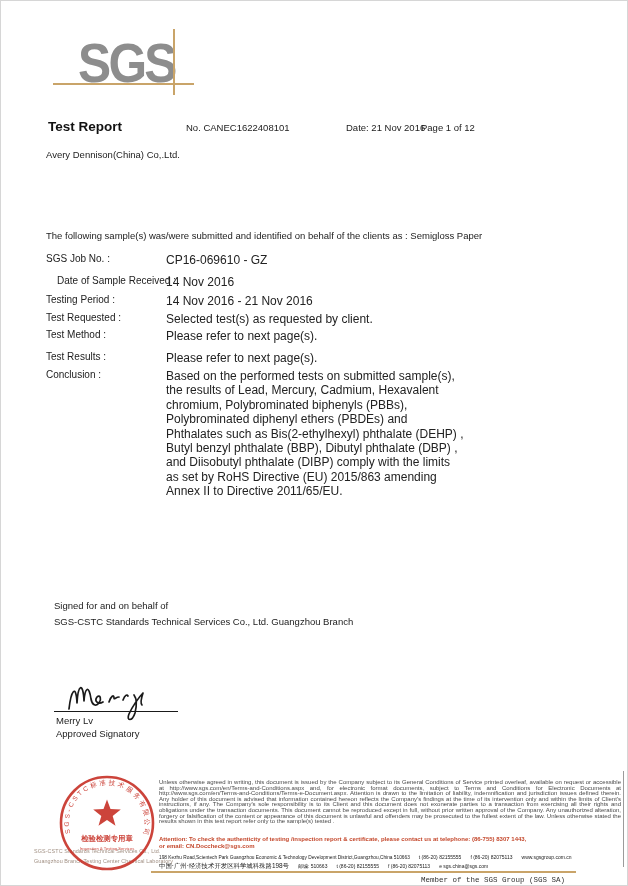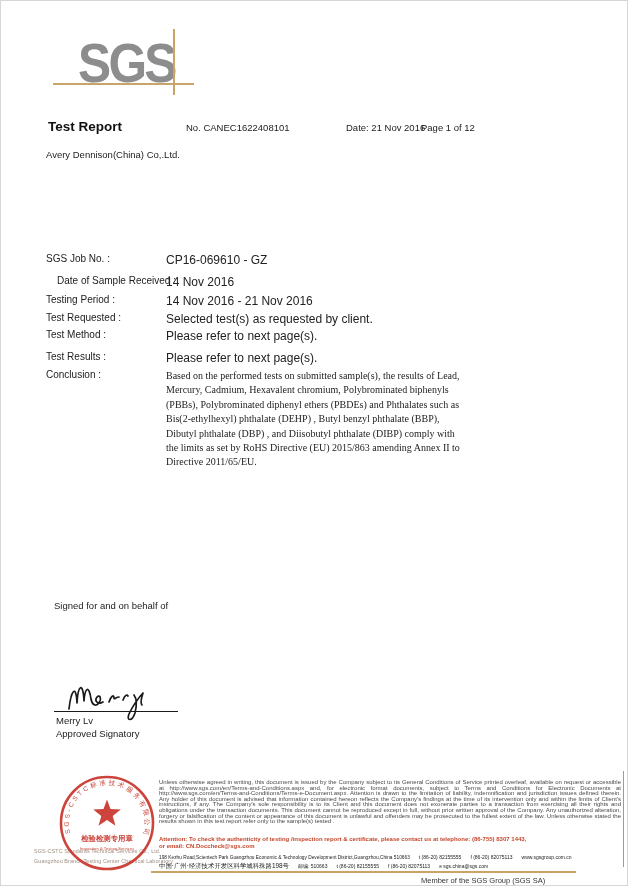--- a/index.html
+++ b/index.html
@@ -17,38 +17,38 @@
   .rule-h{background:#c9a469;height:2px;}
   .rule-v{background:#c9a469;width:2px;}
   
   .title{font-size:13.5px;font-weight:bold;color:#111;}
   .meta{font-size:9.5px;color:#222;}
   
   .body-line{font-size:9.5px;color:#222;white-space:nowrap;}
   .field-label{position:absolute;left:45px;font-size:10px;color:#222;white-space:nowrap;}
   .field-value{position:absolute;left:165px;font-size:12px;color:#222;white-space:nowrap;}
   .conclusion-value{
-    position:absolute;left:165px;width:300px;font-size:10px;color:#222;
-    line-height:14.4px;white-space:normal;font-family:Liberation Serif, serif;
+    position:absolute;left:165px;width:300px;font-size:12px;color:#222;
+    line-height:14.4px;white-space:normal;
   }
   
   .sig-line{height:1px;background:#1a1a1a;}
   .sig-svg path{fill:none;stroke:#1a1a1a;stroke-width:1.7;stroke-linecap:round;stroke-linejoin:round;}
   
   .company-grey{font-size:5.4px;color:#a08f82;white-space:nowrap;letter-spacing:.1px;}
   .disclaimer{
     width:462px;font-size:6px;line-height:5.6px;color:#4a4a4a;
     text-align:justify;letter-spacing:0;
   }
   .attention{font-size:6px;line-height:6.2px;color:#c4472b;font-weight:bold;width:462px;}
   .addr-row{display:flex;align-items:baseline;gap:9px;white-space:nowrap;color:#1c1c1c;}
   .addr-en{font-size:4.8px;}
   .addr-cn{font-size:6.4px;}
   .addr-small{font-size:5px;}
-  .member{font-size:7.5px;color:#333;}
+  .member{font-size:7.5px;color:#333;font-family:Liberation Mono, monospace;}
   .footer-vline{width:1px;background:#9b9b9b;}
   .stamp-svg{opacity:.92;}
 </style>
 </head>
 <body>
 
 <div class="page">
 
   <div class="abs" style="left:77px;top:33px;">
     <div class="logo-text">SGS</div>
@@ -56,20 +56,21 @@
   <div class="abs rule-h" style="left:52px;top:82px;width:141px;"></div>
   <div class="abs rule-v" style="left:172px;top:28px;height:66px;"></div>
 
   <div class="abs title" style="left:47px;top:118px;">Test Report</div>
   <div class="abs meta" style="left:185px;top:121px;">No. CANEC1622408101</div>
   <div class="abs meta" style="left:345px;top:121px;">Date: 21 Nov 2016</div>
   <div class="abs meta" style="left:420px;top:121px;">Page 1 of 12</div>
 
   <div class="abs body-line" style="left:45px;top:148px;">Avery Dennison(China) Co,.Ltd.</div>
 
+  <div class="abs body-line" style="left:45px;top:229px;">The following sample(s) was/were submitted and identified on behalf of the clients as : Semigloss Paper</div>
 
   <div>
     <div class="field-label" style="top:252px;">SGS Job No. :</div>
     <div class="field-value" style="top:252px;">CP16-069610 - GZ</div>
 
     <div class="field-label" style="top:274px;padding-left:11px;">Date of Sample Received :</div>
     <div class="field-value" style="top:274px;">14 Nov 2016</div>
 
     <div class="field-label" style="top:293px;">Testing Period :</div>
     <div class="field-value" style="top:293px;">14 Nov 2016 - 21 Nov 2016</div>
@@ -81,20 +82,21 @@
     <div class="field-value" style="top:328px;">Please refer to next page(s).</div>
 
     <div class="field-label" style="top:350px;">Test Results :</div>
     <div class="field-value" style="top:350px;">Please refer to next page(s).</div>
 
     <div class="field-label" style="top:368px;">Conclusion :</div>
     <div class="conclusion-value" style="top:368px;">Based on the performed tests on submitted sample(s), the results of Lead, Mercury, Cadmium, Hexavalent chromium, Polybrominated biphenyls (PBBs), Polybrominated diphenyl ethers (PBDEs) and Phthalates such as Bis(2-ethylhexyl) phthalate (DEHP) , Butyl benzyl phthalate (BBP), Dibutyl phthalate (DBP) , and Diisobutyl phthalate (DIBP) comply with the limits as set by RoHS Directive (EU) 2015/863 amending Annex II to Directive 2011/65/EU.</div>
   </div>
 
   <div class="abs body-line" style="left:53px;top:599px;">Signed for and on behalf of</div>
+  <div class="abs body-line" style="left:53px;top:615px;">SGS-CSTC Standards Technical Services Co., Ltd. Guangzhou Branch</div>
 
   <svg class="abs sig-svg" style="left:60px;top:668px;" width="130" height="55" viewBox="0 0 130 55">
     <path d="M8 40 C10 22 15 14 16 34 C17 16 22 12 23 32 C24 18 28 16 30 30 C31 36 35 38 38 34
              C41 30 39 25 36 28 C33 32 37 36 42 33
              M48 33 C50 27 53 25 53 29 C53 31 55 28 58 28
              M62 31 C64 26 66 25 67 27
              M73 26 C76 30 76 36 74 44 C71 53 65 52 68 45 C71 38 78 28 82 24 C80 30 79 34 81 36"></path>
   </svg>
   <div class="abs sig-line" style="left:53px;top:710px;width:124px;"></div>
   <div class="abs body-line" style="left:55px;top:714px;">Merry Lv</div>

